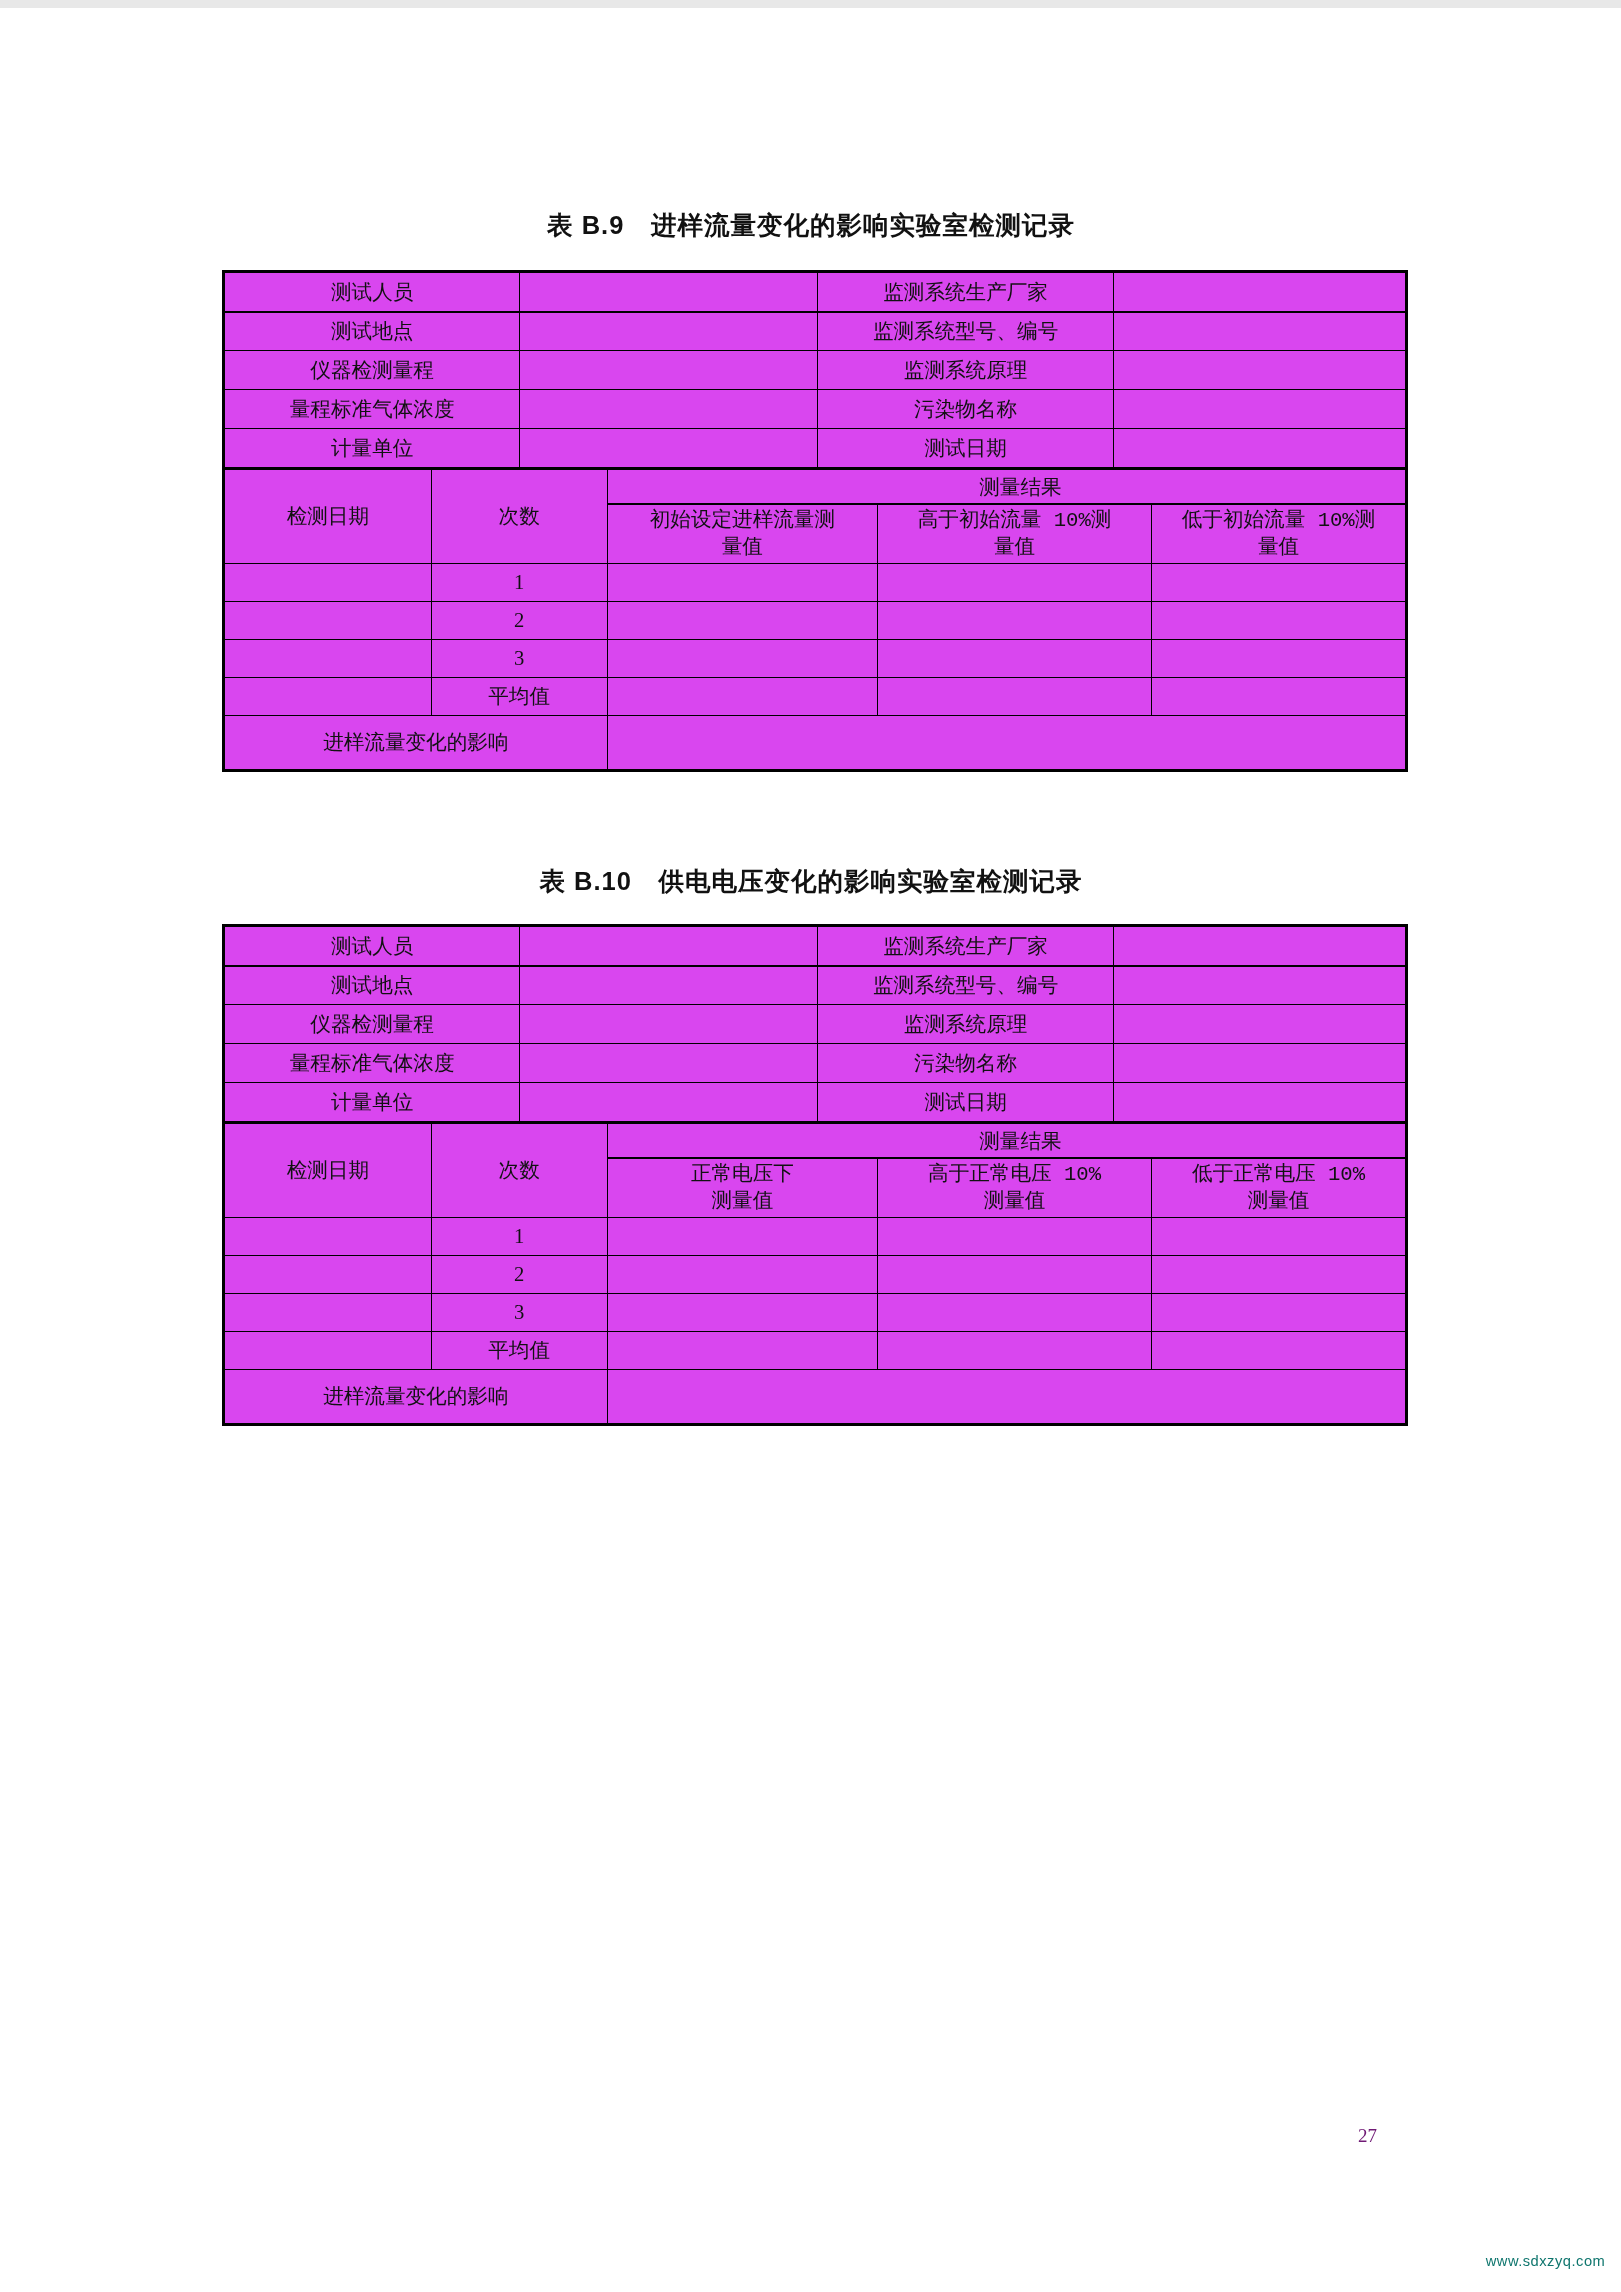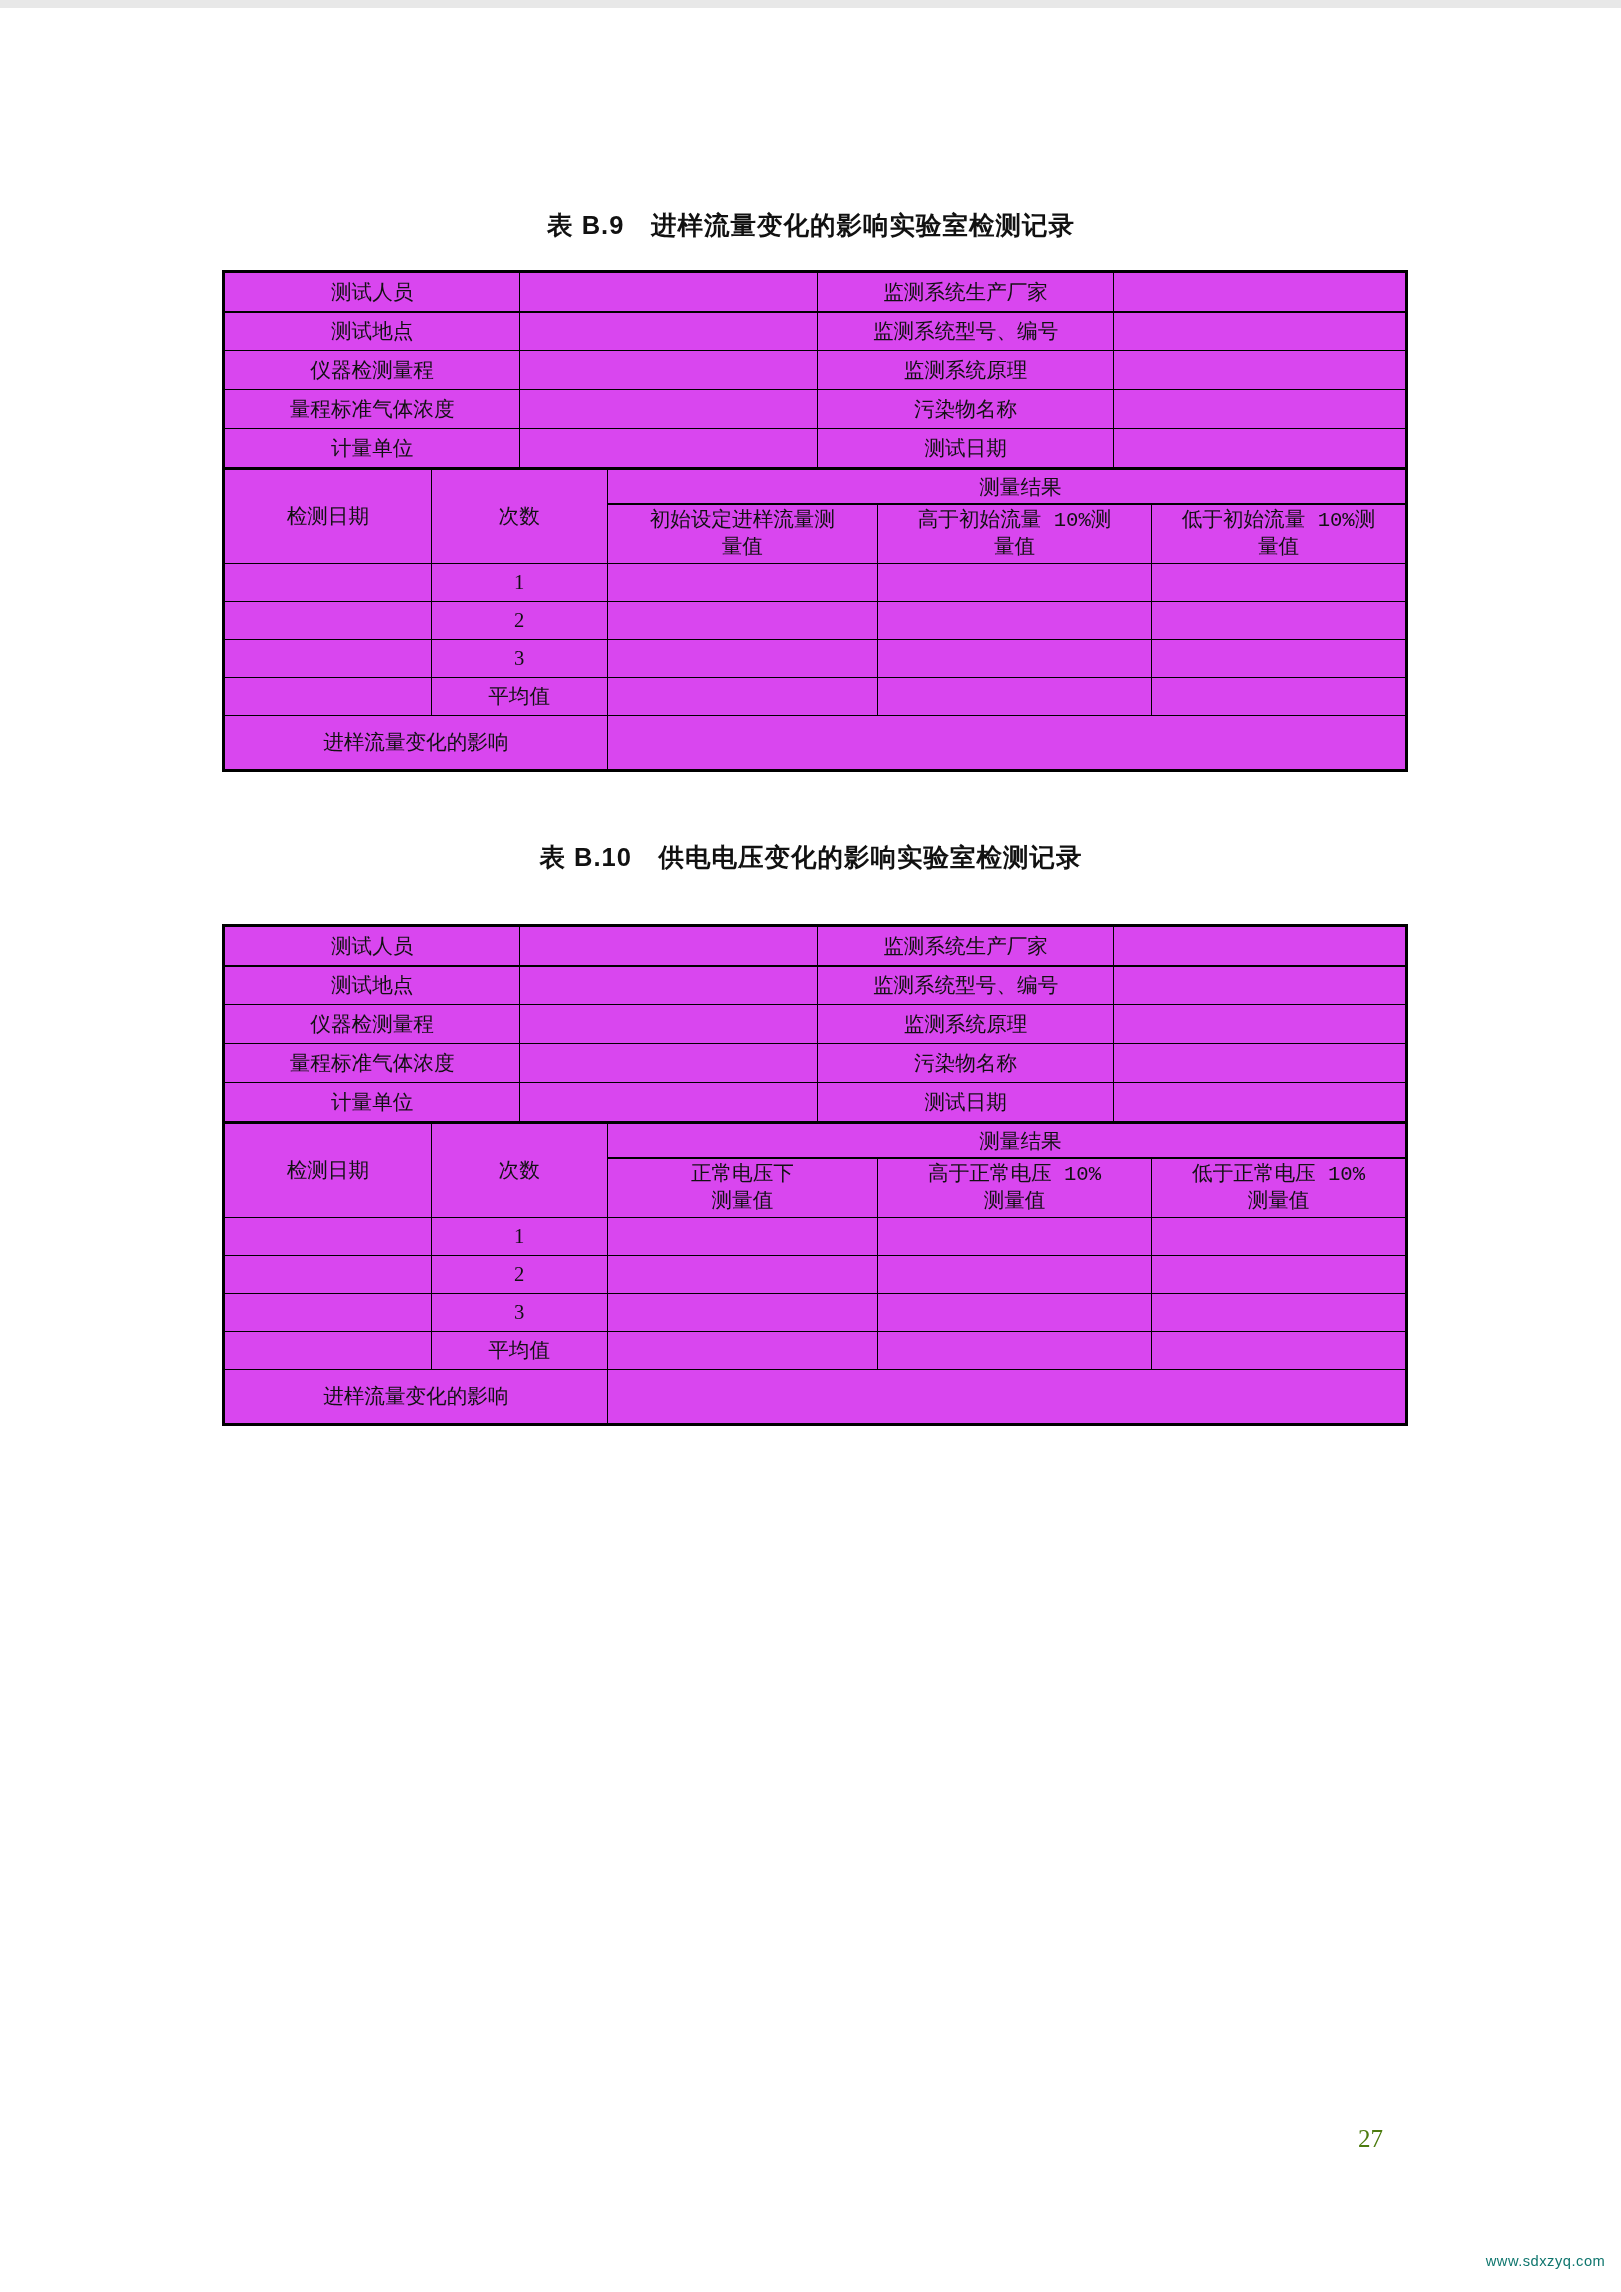--- a/index.html
+++ b/index.html
@@ -53,22 +53,22 @@
   .meas-table tr.foot{height:54px;}
   .meas-table td.result-head{border-bottom-width:2px;padding-left:32px;}
   .meas-table td.subhead{
     white-space:pre-line;
     line-height:1.32;
     font-family:Liberation Mono, monospace;
   }
   .page-number{
     position:absolute;
     left:1358px;top:2117px;
-    font-size:25px;
-    color:#4d7c0f;
+    font-size:19px;
+    color:#701a75;
   }
   .watermark{
     position:absolute;
     right:15.7px;top:2245px;
     font-family:"Liberation Sans","DejaVu Sans",sans-serif;
     font-size:14.7px;
     color:#0f766e;
     letter-spacing:0.5px;
   }
 </style>
@@ -171,21 +171,21 @@
           <td></td>
         </tr>
         <tr class="foot">
           <td colspan="2">进样流量变化的影响</td>
           <td colspan="3"></td>
         </tr>
       </tbody>
     </table>
   </div>
 
-  <div class="doc-title" style="top:832px;">表 B.10　供电电压变化的影响实验室检测记录</div>
+  <div class="doc-title" style="top:856px;">表 B.10　供电电压变化的影响实验室检测记录</div>
 
   <div class="rtable" style="top:916px;">
     <table class="info-table">
       <colgroup>
           <col style="width:25%">
           <col style="width:25.2%">
           <col style="width:25.1%">
           <col style="width:24.7%">
         </colgroup>
       <tbody>

